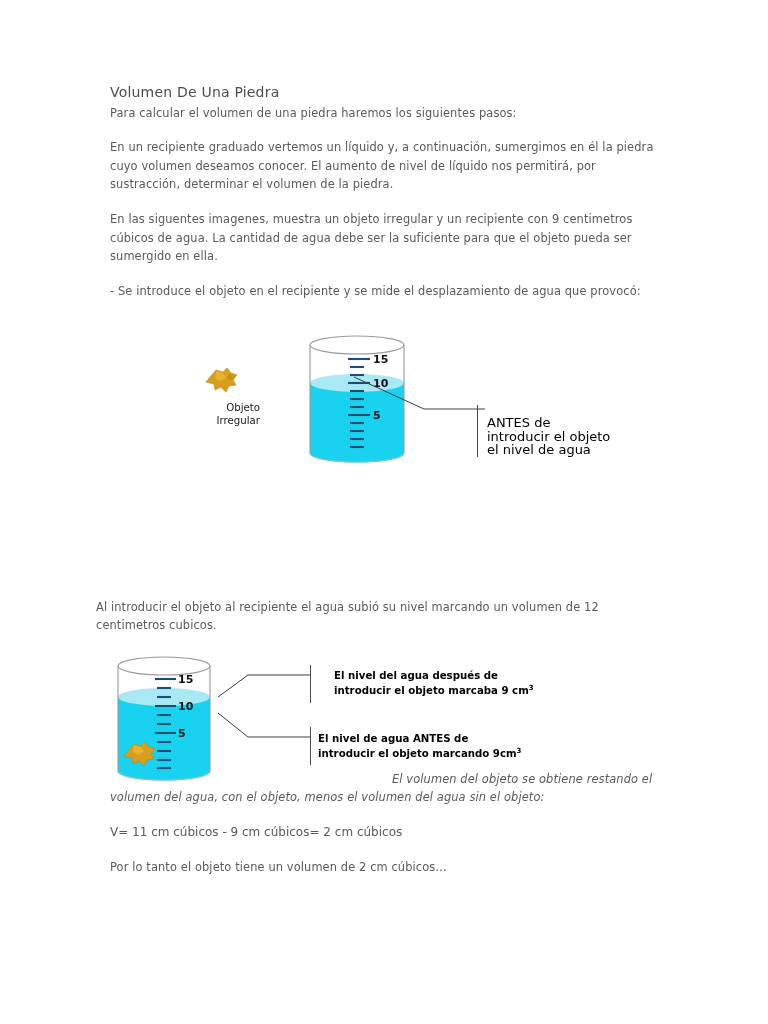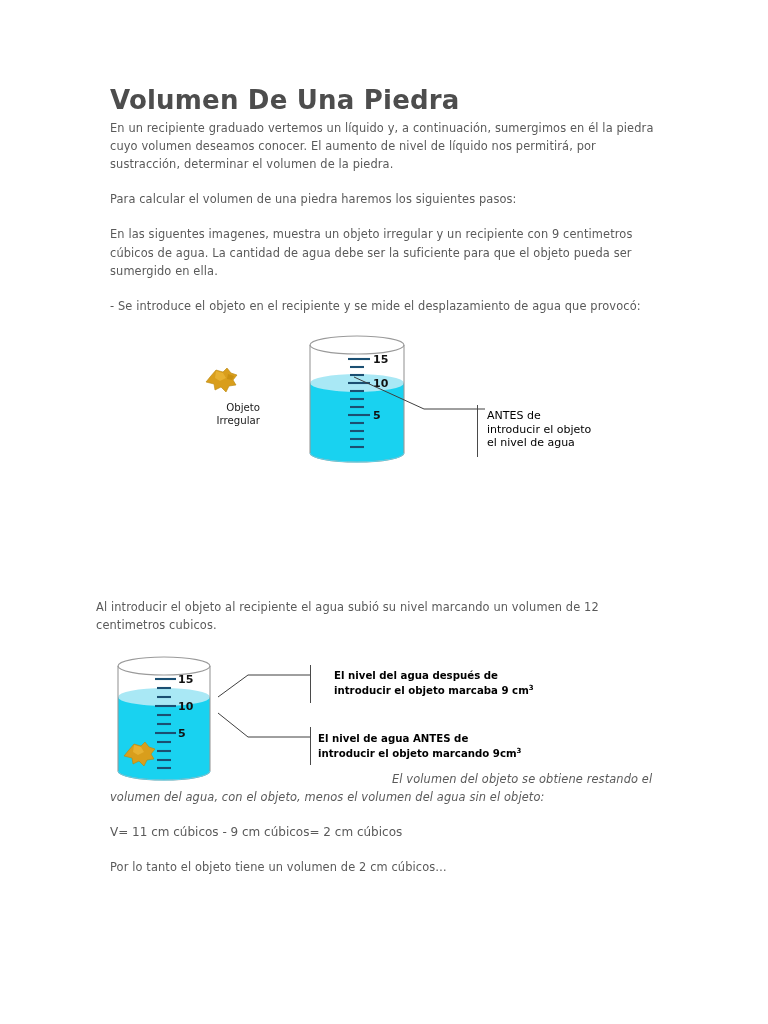--- a/index.html
+++ b/index.html
@@ -23,22 +23,22 @@
     overflow: hidden;
   }
   .content {
     position: absolute;
     left: 110px;
     top: 84px;
     width: 548px;
   }
   h1.doc-title {
     font-family: "DejaVu Sans", sans-serif;
-    font-size: 26px;
-    font-weight: 700;
+    font-size: 14px;
+    font-weight: 400;
     color: #4d4d4d;
     margin: 0 0 2px 0;
     letter-spacing: 0.2px;
     line-height: 1.25;
   }
   p.para {
     font-family: "DejaVu Sans", sans-serif;
     font-size: 11.4px;
     color: #5a5a5a;
     line-height: 18.4px;
@@ -81,23 +81,23 @@
     top: 3px;
   }
   .leader1 {
     position: absolute;
     left: 242px;
     top: 45px;
   }
   .label1 {
     position: absolute;
     left: 371px;
-    top: 79px;
-    font-family: "DejaVu Sans", sans-serif;
-    font-size: 11px;
+    top: 86px;
+    font-family: "DejaVu Sans", sans-serif;
+    font-size: 13px;
     color: #000;
     line-height: 13.6px;
     padding-left: 6px;
     white-space: nowrap;
   }
   .label1-bar {
     position: absolute;
     left: 367px;
     top: 75px;
     width: 1px;
@@ -187,22 +187,22 @@
     margin: 0 0 16.5px 0;
   }
 </style>
 </head>
 <body>
 
 <div class="page">
 
   <div class="content">
     <h1 class="doc-title">Volumen De Una Piedra</h1>
+    <p class="para">Para calcular el volumen de una piedra haremos los siguientes pasos:</p>
     <p class="para">En un recipiente graduado vertemos un líquido y, a continuación, sumergimos en él la piedra cuyo volumen deseamos conocer. El aumento de nivel de líquido nos permitirá, por sustracción, determinar el volumen de la piedra.</p>
-    <p class="para">Para calcular el volumen de una piedra haremos los siguientes pasos:</p>
     <p class="para">En las siguentes imagenes, muestra un objeto irregular y un recipiente con 9 centimetros cúbicos de agua. La cantidad de agua debe ser la suficiente para que el objeto pueda ser sumergido en ella.</p>
     <p class="para">- Se introduce el objeto en el recipiente y se mide el desplazamiento de agua que provocó:</p>
   </div>
 
   <div class="fig1">
 
     <div class="obj-block">
       <svg class="stone" width="36" height="30" viewBox="0 0 36 30">
         <path d="M7 11 L13 4 L20 6 L24 2 L28 7 L34 9 L30 14 L33 19 L26 20 L23 26 L18 21 L12 24 L11 18 L3 16 Z" fill="#D99E1C" stroke="#B8860B" stroke-width="0.6"></path>
         <path d="M13 5 L20 7 L23 12 L17 15 L12 12 Z" fill="#E8B334" opacity="0.9"></path>

